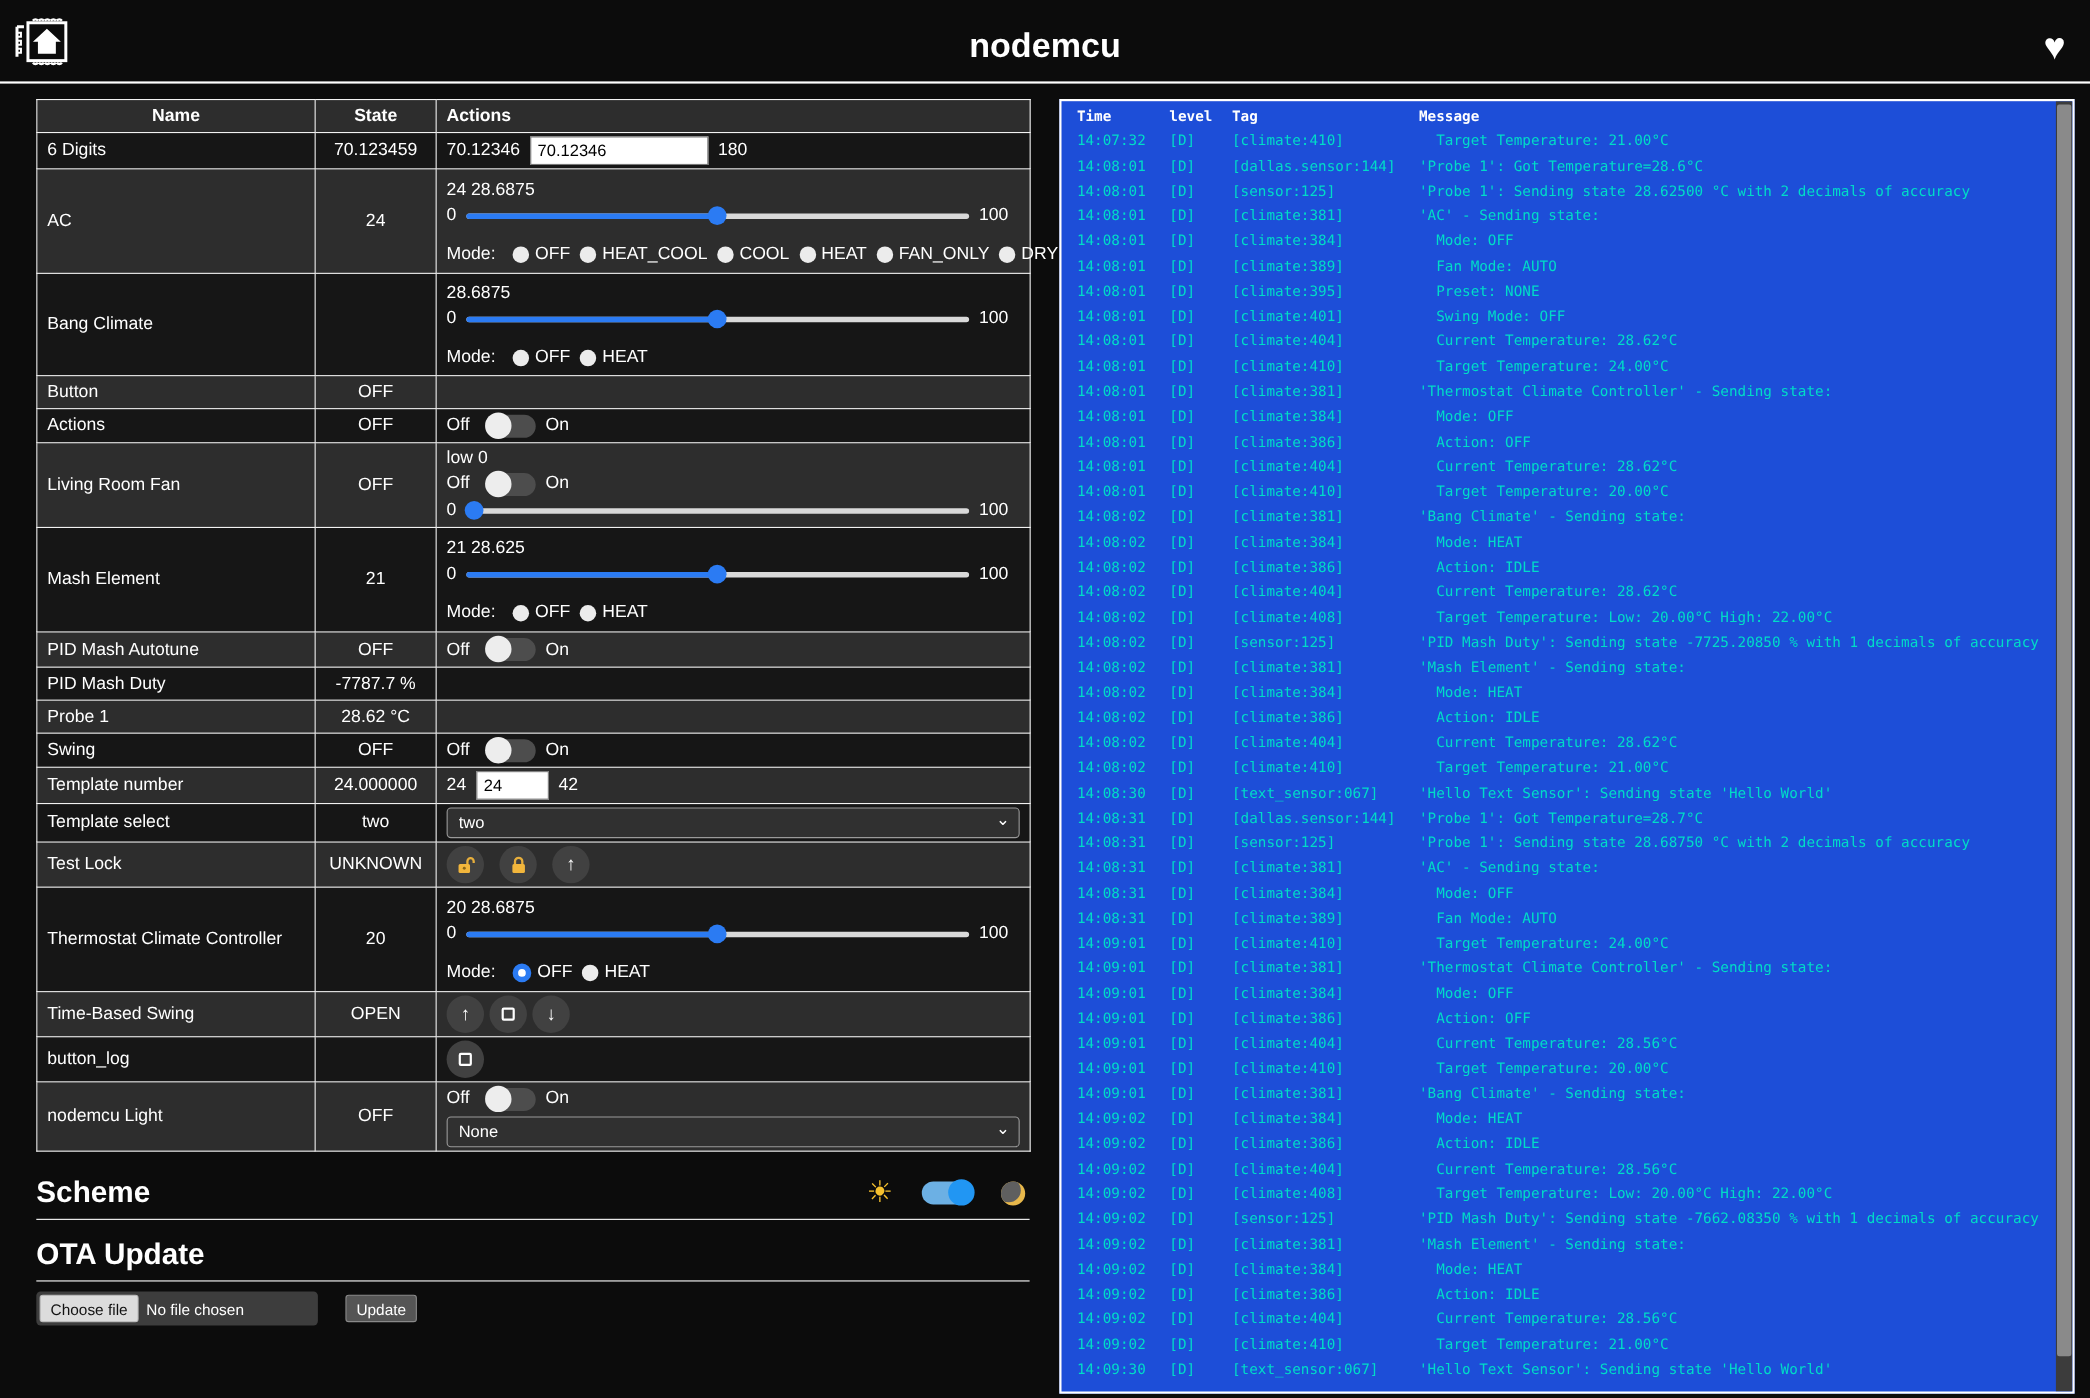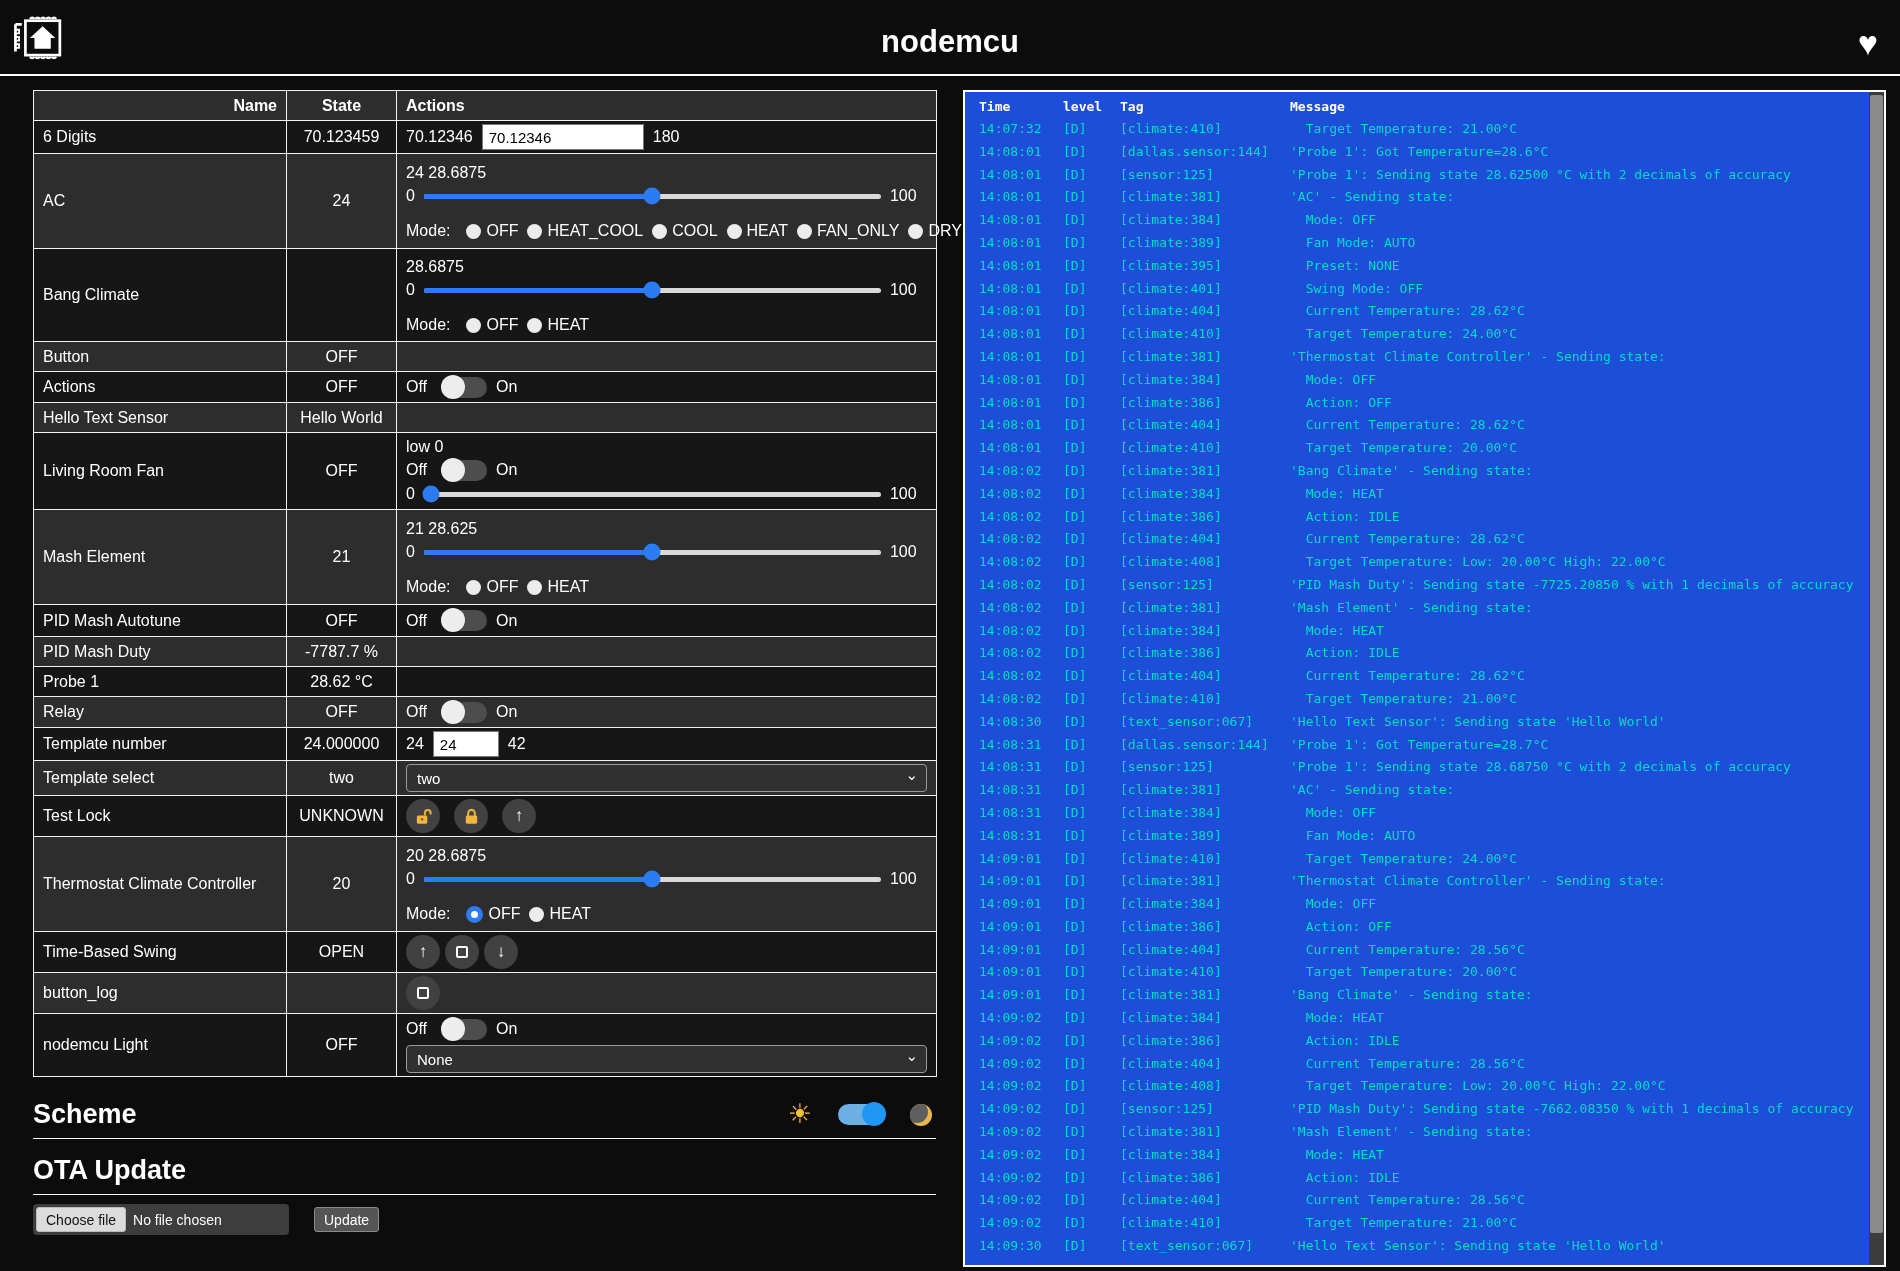--- a/index.html
+++ b/index.html
@@ -9,21 +9,21 @@
   .hdr{position:absolute;left:0;top:0;width:1900px;height:76px;border-bottom:2px solid #fff}
   .logo{position:absolute;left:10px;top:8px}
   .title{position:absolute;left:0;top:24px;width:100%;text-align:center;font-size:31px;font-weight:bold}
   .heart{position:absolute;right:22px;top:26px;font-size:34px;line-height:34px;color:#fff}
   
   .left{position:absolute;left:33px;top:90px;width:903px}
   table.etable{border-collapse:collapse;table-layout:fixed;width:903px;font-size:16px}
   .etable col.c1{width:253px}.etable col.c2{width:110px}.etable col.c3{width:540px}
   .etable th,.etable td{border:1px solid #f2f2f2;padding:3px 9px;vertical-align:middle}
   .etable thead th{background:#2d2d2d;font-weight:bold;height:30px}
-  .etable th.h1{text-align:right}.etable th.h2{text-align:center}.etable th.h3{text-align:left}
+  .etable th.h1{text-align:center}.etable th.h2{text-align:center}.etable th.h3{text-align:left}
   .etable tbody tr:nth-child(odd) td{background:#161616}
   .etable tbody tr:nth-child(even) td{background:#2d2d2d}
   .ncell{text-align:left}.scell{text-align:center}
   .aline{display:flex;align-items:center;gap:9px;min-height:24px}
   .vline{font-size:16px;margin:2px 0}
   .tin{background:#fff;color:#000;border:1px solid #777;height:26px;font-size:15px;padding:0 6px;
        font-family:"Liberation Sans",sans-serif}
   .w160{width:162px}.w66{width:66px}
   .track{position:relative;width:457px;height:5px;background:#d9d9d9;border-radius:3px;flex:none}
   .fill{position:absolute;left:0;top:0;height:100%;background:#2b7bf3;border-radius:3px}
@@ -208,25 +208,20 @@
             <div class="aline">
               <span class="togglab">Off</span>
       <span class="sw">
                 <i></i>
               </span>
       <span class="togglab">On</span>
             </div>
           </td>
   </tr>
 
-  <tr style="height:30px">
-    <td class="ncell">Hello Text Sensor</td>
-    <td class="scell">Hello World</td>
-    <td></td>
-  </tr>
 
   <tr style="height:68px">
     <td class="ncell">Living Room Fan</td>
     <td class="scell">OFF</td>
     <td>
       <div class="vline">low 0</div>
       <div class="aline">
               <span class="togglab">Off</span>
         <span class="sw">
                 <i></i>
@@ -291,21 +286,21 @@
     <td></td>
   </tr>
 
   <tr style="height:30px">
     <td class="ncell">Probe 1</td>
     <td class="scell">28.62 °C</td>
     <td></td>
   </tr>
 
   <tr style="height:30px">
-    <td class="ncell">Relay</td>
+    <td class="ncell">Swing</td>
     <td class="scell">OFF</td>
     <td>
             <div class="aline">
               <span class="togglab">Off</span>
       <span class="sw">
                 <i></i>
               </span>
       <span class="togglab">On</span>
             </div>
           </td>

